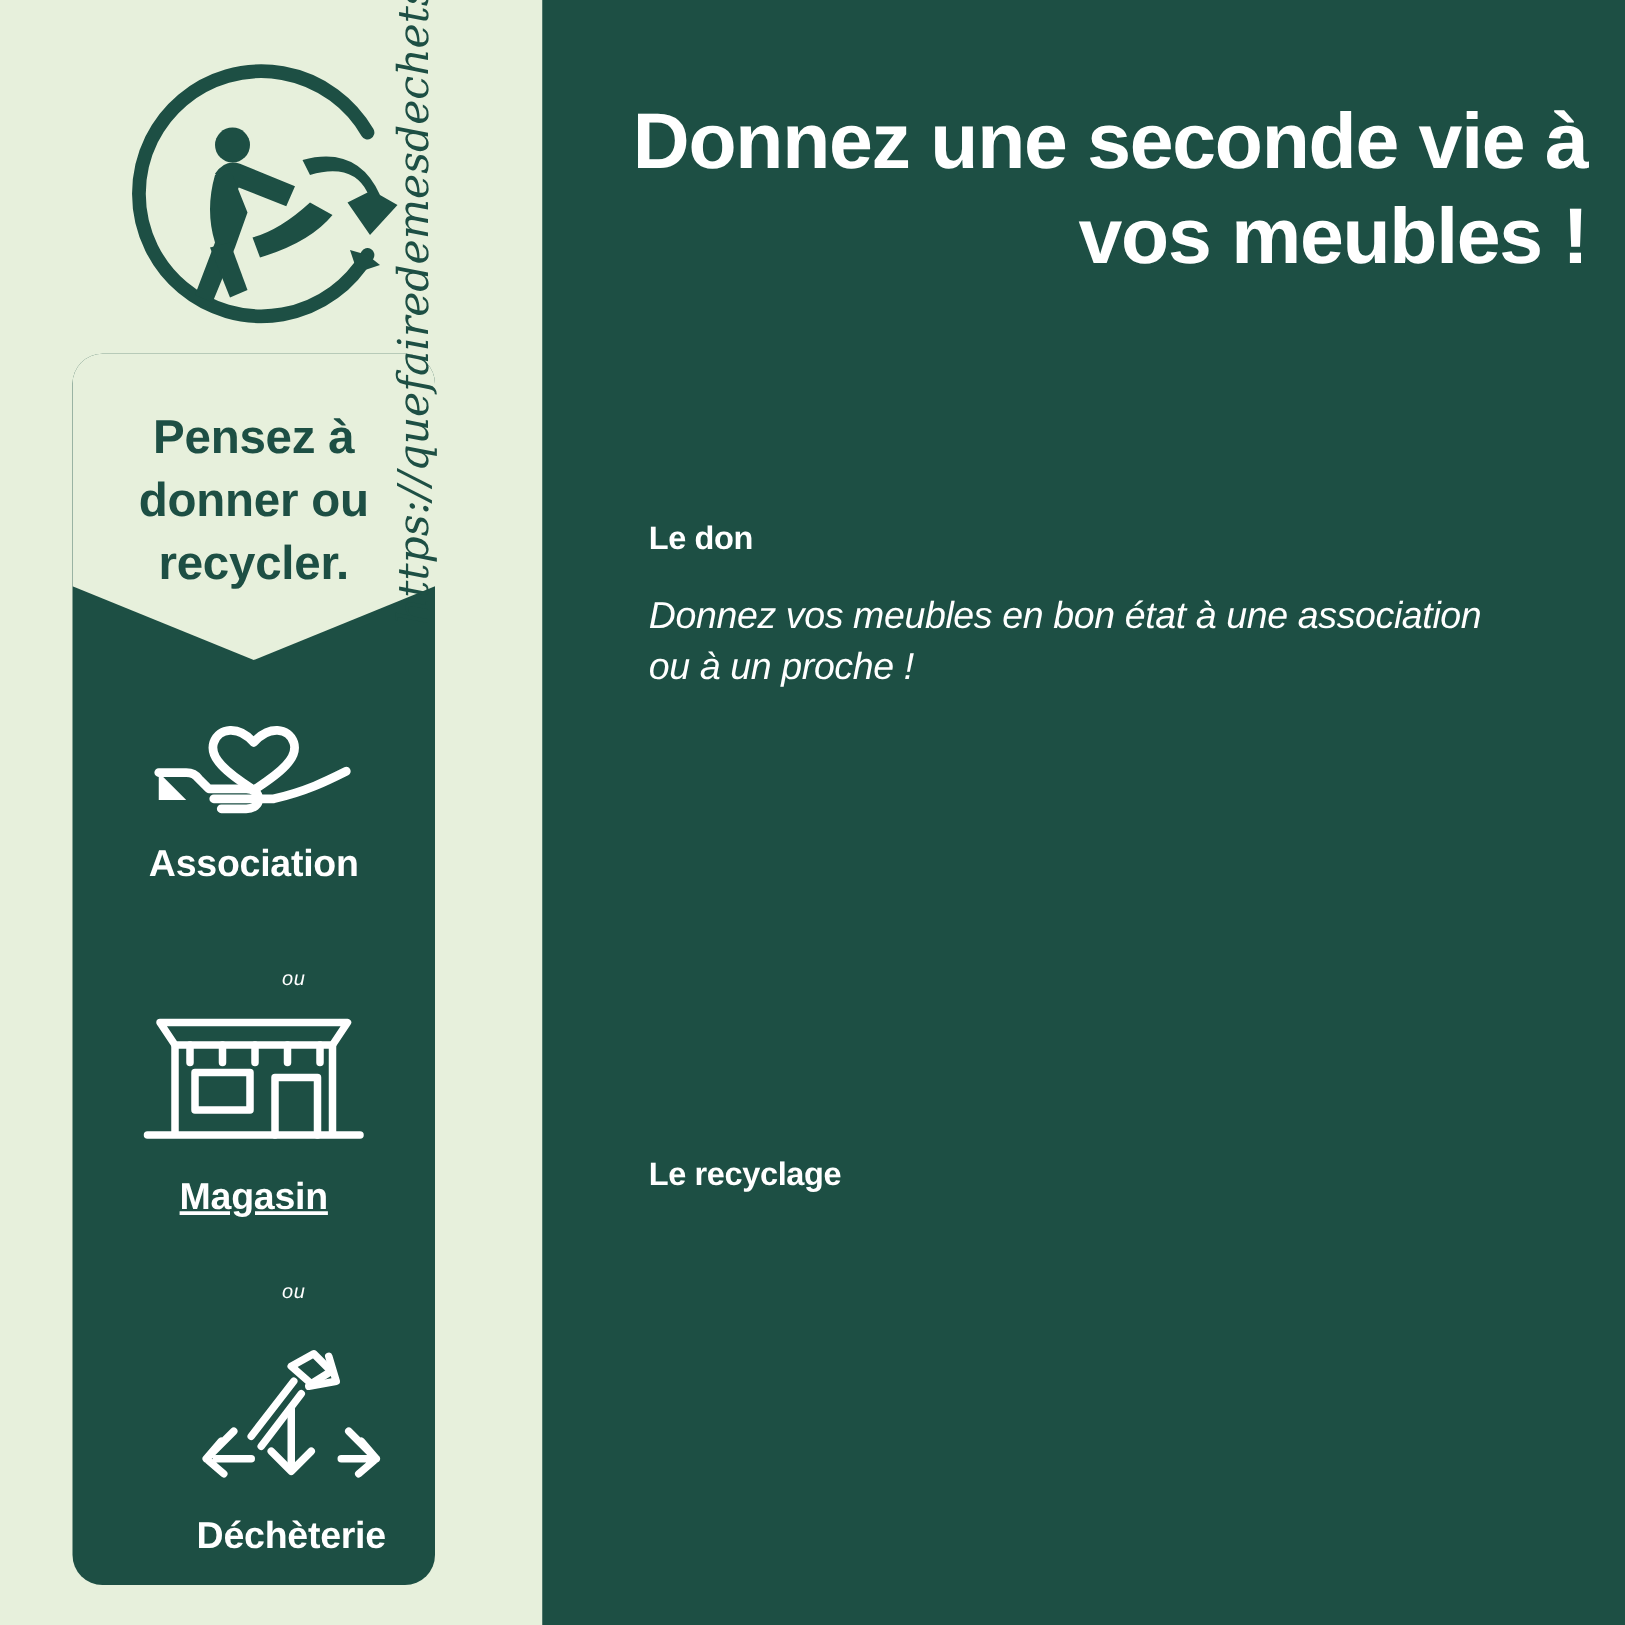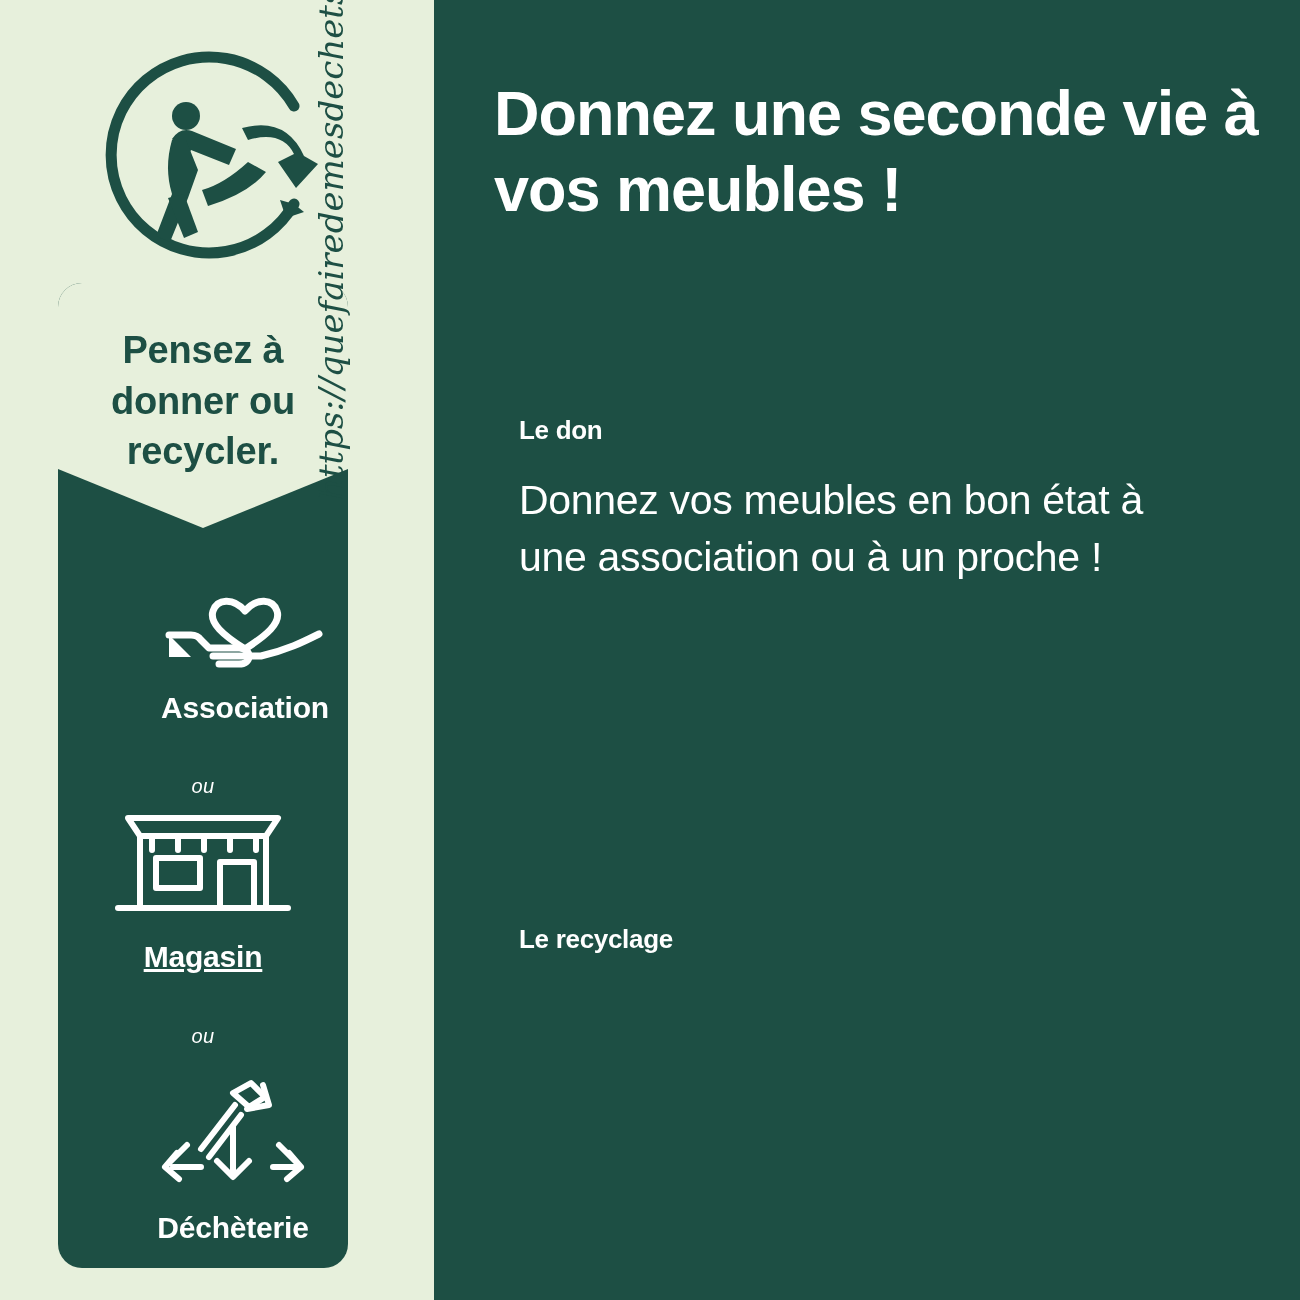--- a/index.html
+++ b/index.html
@@ -90,67 +90,69 @@
     font-size: 30px;
     font-weight: bold;
     letter-spacing: -0.2px;
   }
   .ou {
     position: absolute;
     left: 58px;
     width: 290px;
     text-align: center;
     color: #ffffff;
-    font-size: 20px;
+    font-size: 16px;
     font-style: italic;
     letter-spacing: 0.5px;
+    padding-left: 32px;
   }
   
   .url-vertical {
     position: absolute;
     left: 311px;
     top: 500px;
     width: 640px;
     transform: rotate(-90deg);
     transform-origin: left top;
     color: #1d4f44;
     font-family: "DejaVu Serif", serif;
     font-style: italic;
     font-size: 34px;
     letter-spacing: 0px;
     white-space: nowrap;
   }
   
   .headline {
     position: absolute;
-    left: 494px;
+    left: 470px;
     top: 76px;
     width: 800px;
-    text-align: left;
+    text-align: right;
     color: #ffffff;
     font-size: 63px;
     font-weight: bold;
     line-height: 1.2;
     letter-spacing: -1px;
   }
   .section {
     position: absolute;
     left: 519px;
     width: 700px;
   }
   .section-title {
     color: #ffffff;
     font-size: 26px;
     font-weight: bold;
     letter-spacing: -0.3px;
     margin: 0 0 26px 0;
   }
   .section-body {
     color: #ffffff;
-    font-size: 41px;
+    font-size: 30px;
+    font-style: italic;
     line-height: 1.38;
     margin: 0;
     letter-spacing: -0.3px;
   }
   #section-don { top: 415px; }
   #section-recyclage { top: 876px; margin-top: 48px; }
 </style>
 </head>
 <body>
 
@@ -184,21 +186,21 @@
 
   <div class="column"></div>
 
   <div class="callout">
     <svg viewBox="0 0 290 245" width="290" height="245" aria-hidden="true">
       <path d="M24 0 H266 A24 24 0 0 1 290 24 V186 L145 245 L0 186 V24 A24 24 0 0 1 24 0 Z" fill="#e7f0dc"></path>
     </svg>
     <div class="callout-label">Pensez à donner ou recycler.</div>
   </div>
 
-  <div class="step" id="step-association" style="top:565px;padding-left:42px;">
+  <div class="step" id="step-association" style="top:548px;">
     <span class="step-icon">
       <svg viewBox="0 0 180 110" width="180" height="110" aria-hidden="true">
         <path d="M90 46 C78 32 62 34 58 46 c-4 12 10 24 32 38 22 -14 36 -26 32 -38 -4 -12 -20 -14 -32 0 Z" fill="none" stroke="#ffffff" stroke-width="7" stroke-linejoin="round"></path>
         <path d="M14 70 h22 c4 0 8 2 10 5 l8 8 h30 c6 0 10 4 10 8 0 5 -4 8 -10 8 H64" fill="none" stroke="#ffffff" stroke-width="7" stroke-linecap="round" stroke-linejoin="round"></path>
         <path d="M58 91 h48 c26 -6 42 -14 58 -22" fill="none" stroke="#ffffff" stroke-width="7" stroke-linecap="round"></path>
         <path d="M14 70 v22 h22 z" fill="#ffffff"></path>
       </svg>
     </span>
     <span class="step-label">Association</span>
   </div>

